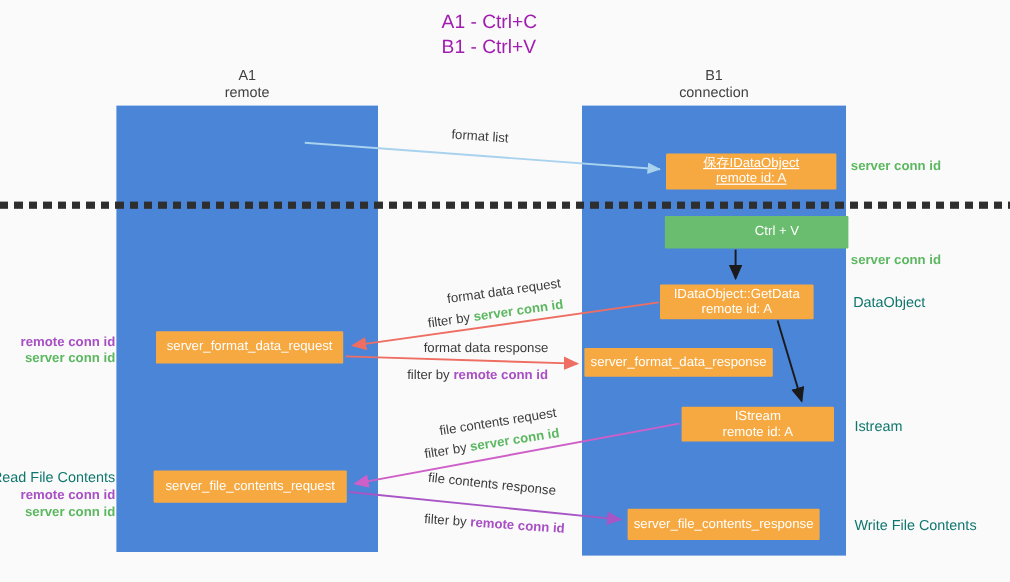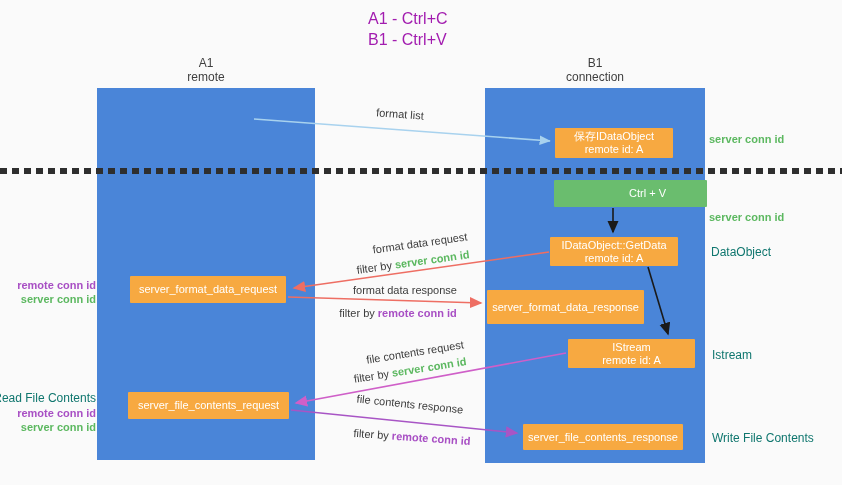--- a/index.html
+++ b/index.html
@@ -78,39 +78,39 @@
     <line x1="254" y1="119" x2="550" y2="141" stroke="#a8d2ee" stroke-width="1.6" marker-end="url(#m-blue)"></line>
     <line x1="613" y1="208" x2="613" y2="232" stroke="#1a1a1a" stroke-width="1.6" marker-end="url(#m-black)"></line>
     <line x1="549" y1="252" x2="294" y2="288" stroke="#ee6e63" stroke-width="1.6" marker-end="url(#m-red)"></line>
     <line x1="288" y1="297" x2="481" y2="303" stroke="#ee6e63" stroke-width="1.6" marker-end="url(#m-red)"></line>
     <line x1="648" y1="267" x2="668" y2="334" stroke="#1a1a1a" stroke-width="1.6" marker-end="url(#m-black)"></line>
     <line x1="566" y1="353" x2="296" y2="403" stroke="#cf5fc8" stroke-width="1.6" marker-end="url(#m-magenta)"></line>
     <line x1="291" y1="410" x2="517" y2="433" stroke="#a855c5" stroke-width="1.6" marker-end="url(#m-purple)"></line>
   </svg>
 
 
-  <div class="node orange-node" style="left:555px; top:128px; width:118px; height:30px;">
+  <div class="node orange-node" style="left:555px; top:128px; width:142px; height:30px;text-decoration:underline;">
     <span>保存IDataObject</span>
     <span>remote id: A</span>
   </div>
 
   <div class="node green-node" style="left:554px; top:180px; width:119px; height:27px;padding-left:34px;">
     <span>Ctrl + V</span>
   </div>
 
   <div class="node orange-node" style="left:550px; top:237px; width:128px; height:29px;">
     <span>IDataObject::GetData</span>
     <span>remote id: A</span>
   </div>
 
   <div class="node orange-node" style="left:130px; top:276px; width:156px; height:27px;">
     <span>server_format_data_request</span>
   </div>
 
-  <div class="node orange-node" style="left:487px; top:290px; width:157px; height:34px;justify-content:center;">
+  <div class="node orange-node" style="left:487px; top:290px; width:157px; height:24px;justify-content:center;">
     <span>server_format_data_response</span>
   </div>
 
   <div class="node orange-node" style="left:568px; top:339px; width:127px; height:29px;">
     <span>IStream</span>
     <span>remote id: A</span>
   </div>
 
   <div class="node orange-node" style="left:128px; top:392px; width:161px; height:27px;">
     <span>server_file_contents_request</span>

